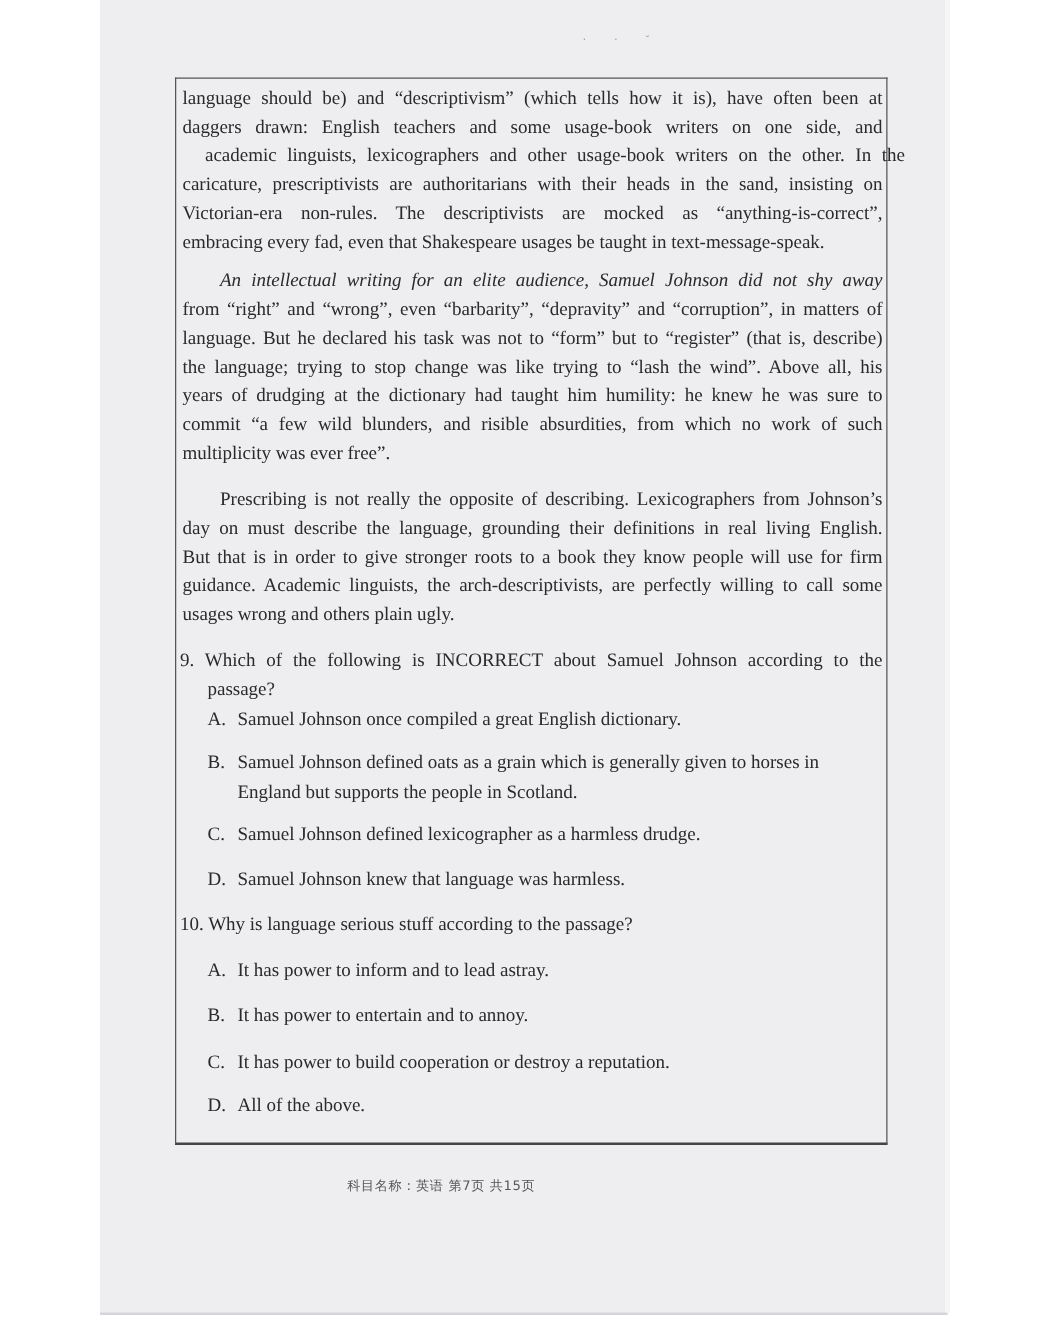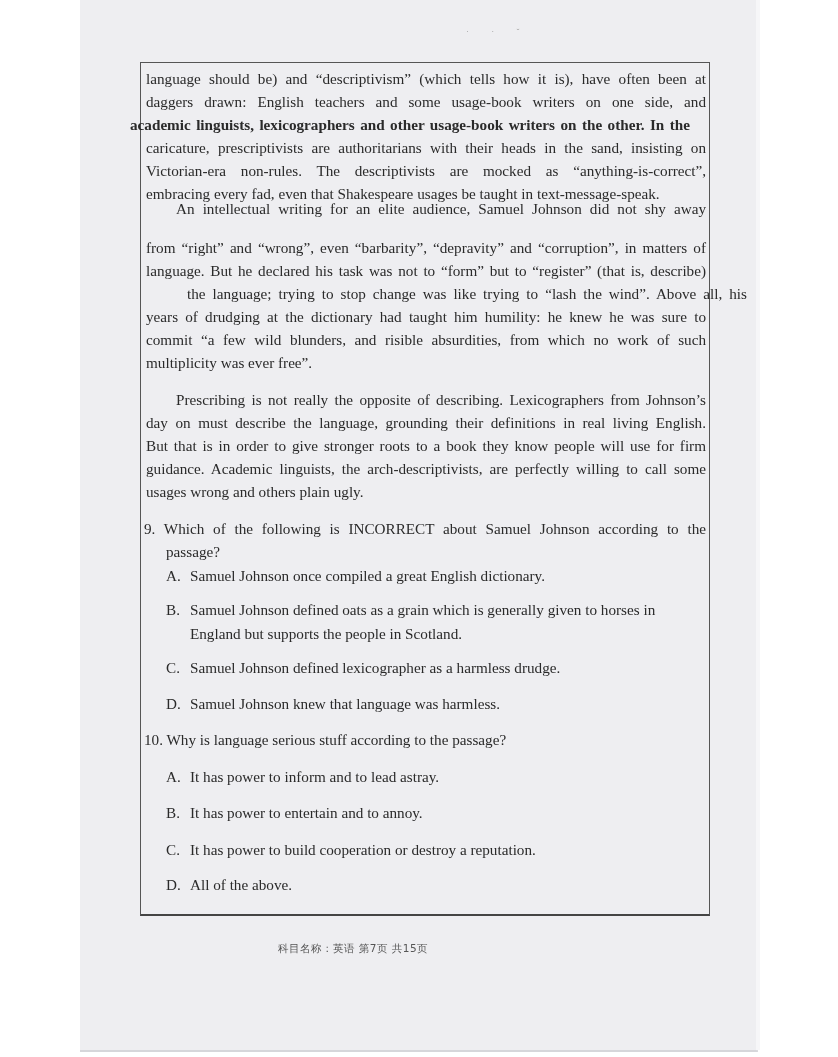--- a/index.html
+++ b/index.html
@@ -38,29 +38,29 @@
 <body>
 
 <div class="paper"></div>
 <div class="paper-edge"></div>
 <div class="specks">· · ˘</div>
 
 <div class="box"></div>
 
 <div class="line justify" style="left:146px;top:70px;width:560px;">language should be) and “descriptivism” (which tells how it is), have often been at</div>
 <div class="line justify" style="left:146px;top:93px;width:560px;">daggers drawn: English teachers and some usage-book writers on one side, and</div>
-<div class="line justify" style="left:130px;top:116px;width:560px;font-weight:bold;">academic linguists, lexicographers and other usage-book writers on the other. In the</div>
+<div class="line justify" style="left:164px;top:116px;width:560px;">academic linguists, lexicographers and other usage-book writers on the other. In the</div>
 <div class="line justify" style="left:146px;top:139px;width:560px;">caricature, prescriptivists are authoritarians with their heads in the sand, insisting on</div>
 <div class="line justify" style="left:146px;top:162px;width:560px;">Victorian-era non-rules. The descriptivists are mocked as “anything-is-correct”,</div>
 <div class="line" style="left:146px;top:185px;">embracing every fad, even that Shakespeare usages be taught in text-message-speak.</div>
 
-<div class="line justify" style="left:176px;top:200px;width:530px;">An intellectual writing for an elite audience, Samuel Johnson did not shy away</div>
+<div class="line justify" style="left:176px;top:216px;width:530px;font-style:italic;">An intellectual writing for an elite audience, Samuel Johnson did not shy away</div>
 <div class="line justify" style="left:146px;top:239px;width:560px;">from “right” and “wrong”, even “barbarity”, “depravity” and “corruption”, in matters of</div>
 <div class="line justify" style="left:146px;top:262px;width:560px;">language. But he declared his task was not to “form” but to “register” (that is, describe)</div>
-<div class="line justify" style="left:146px;top:285px;width:560px;margin-left:41px;">the language; trying to stop change was like trying to “lash the wind”. Above all, his</div>
+<div class="line justify" style="left:146px;top:285px;width:560px;">the language; trying to stop change was like trying to “lash the wind”. Above all, his</div>
 <div class="line justify" style="left:146px;top:308px;width:560px;">years of drudging at the dictionary had taught him humility: he knew he was sure to</div>
 <div class="line justify" style="left:146px;top:331px;width:560px;">commit “a few wild blunders, and risible absurdities, from which no work of such</div>
 <div class="line" style="left:146px;top:354px;">multiplicity was ever free”.</div>
 
 <div class="line justify" style="left:176px;top:391px;width:530px;">Prescribing is not really the opposite of describing. Lexicographers from Johnson’s</div>
 <div class="line justify" style="left:146px;top:414px;width:560px;">day on must describe the language, grounding their definitions in real living English.</div>
 <div class="line justify" style="left:146px;top:437px;width:560px;">But that is in order to give stronger roots to a book they know people will use for firm</div>
 <div class="line justify" style="left:146px;top:460px;width:560px;">guidance. Academic linguists, the arch-descriptivists, are perfectly willing to call some</div>
 <div class="line" style="left:146px;top:483px;">usages wrong and others plain ugly.</div>
 

